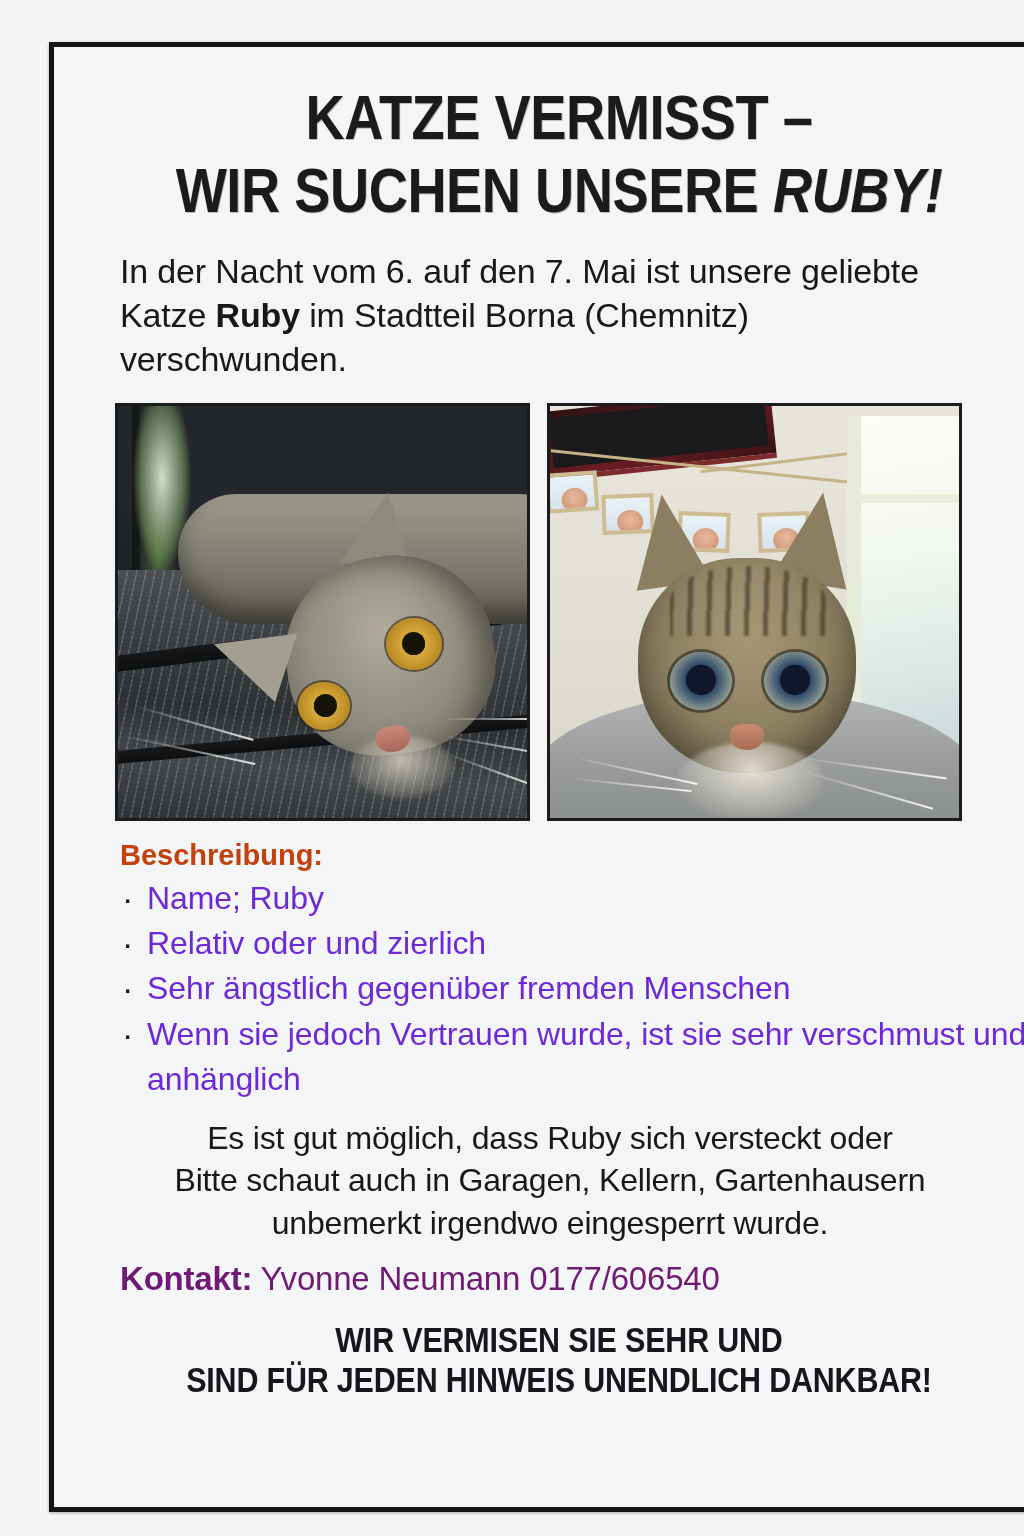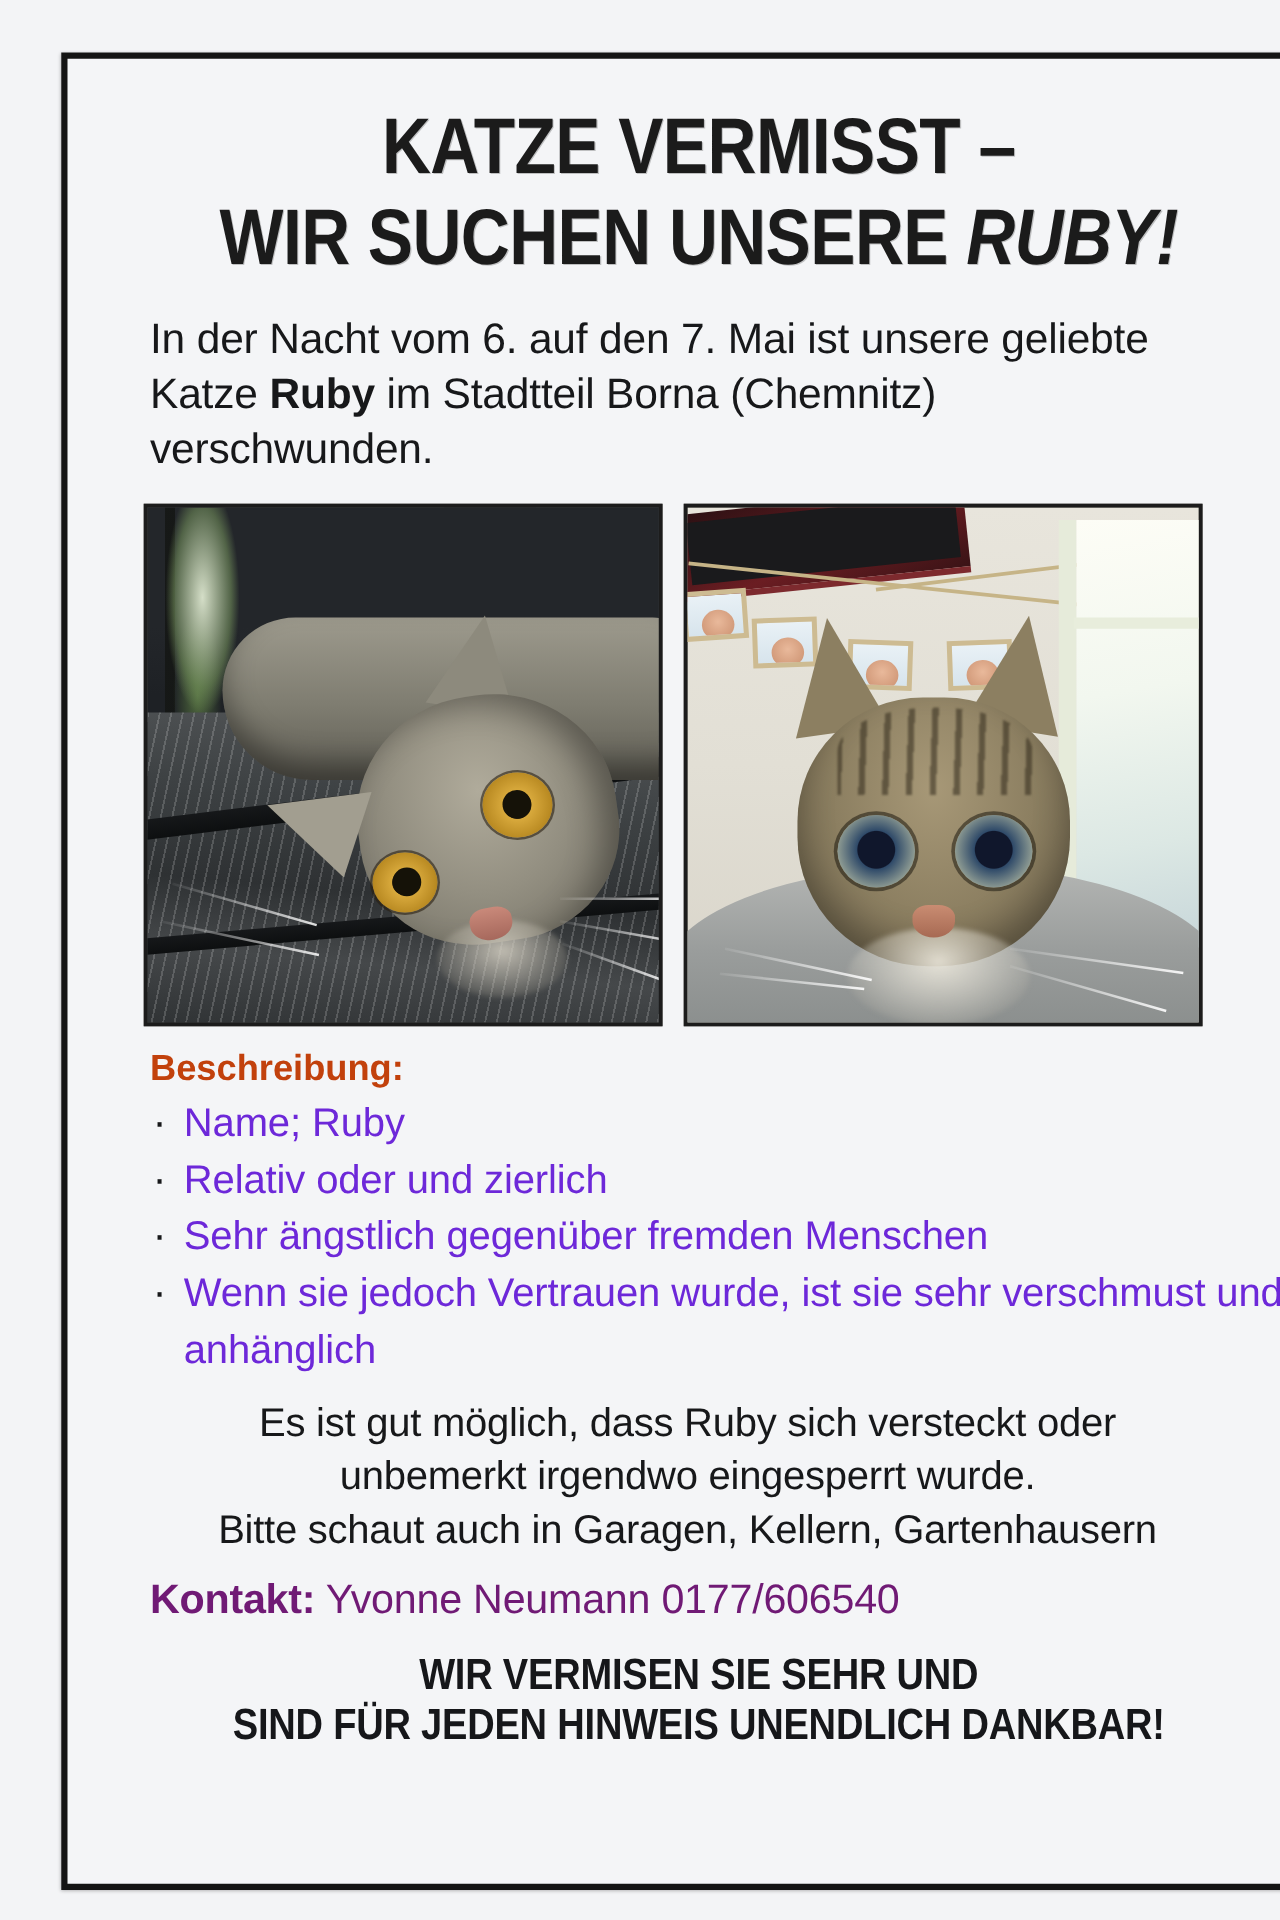--- a/index.html
+++ b/index.html
@@ -407,22 +407,22 @@
 
       <ul class="bullets">
         <li class="bullet">Name; Ruby</li>
         <li class="bullet">Relativ oder und zierlich</li>
         <li class="bullet">Sehr ängstlich gegenüber fremden Menschen</li>
         <li class="bullet">Wenn sie jedoch Vertrauen wurde, ist sie sehr verschmust und anhänglich</li>
       </ul>
 
       <p class="note">
         <span class="br-block">Es ist gut möglich, dass Ruby sich versteckt oder</span>
+        <span class="br-block">Bitte schaut auch in Garagen, Kellern, Gartenhausern</span>
         <span class="br-block">unbemerkt irgendwo eingesperrt wurde.</span>
-        <span class="br-block">Bitte schaut auch in Garagen, Kellern, Gartenhausern</span>
       </p>
 
       <p class="contact"><b>Kontakt:</b><span> Yvonne Neumann  0177/606540</span></p>
 
       <div class="footline">
         <span id="footline-1">WIR VERMISEN SIE SEHR UND</span>
         <span>SIND FÜR JEDEN HINWEIS UNENDLICH DANKBAR!</span>
       </div>
 
     </div>

